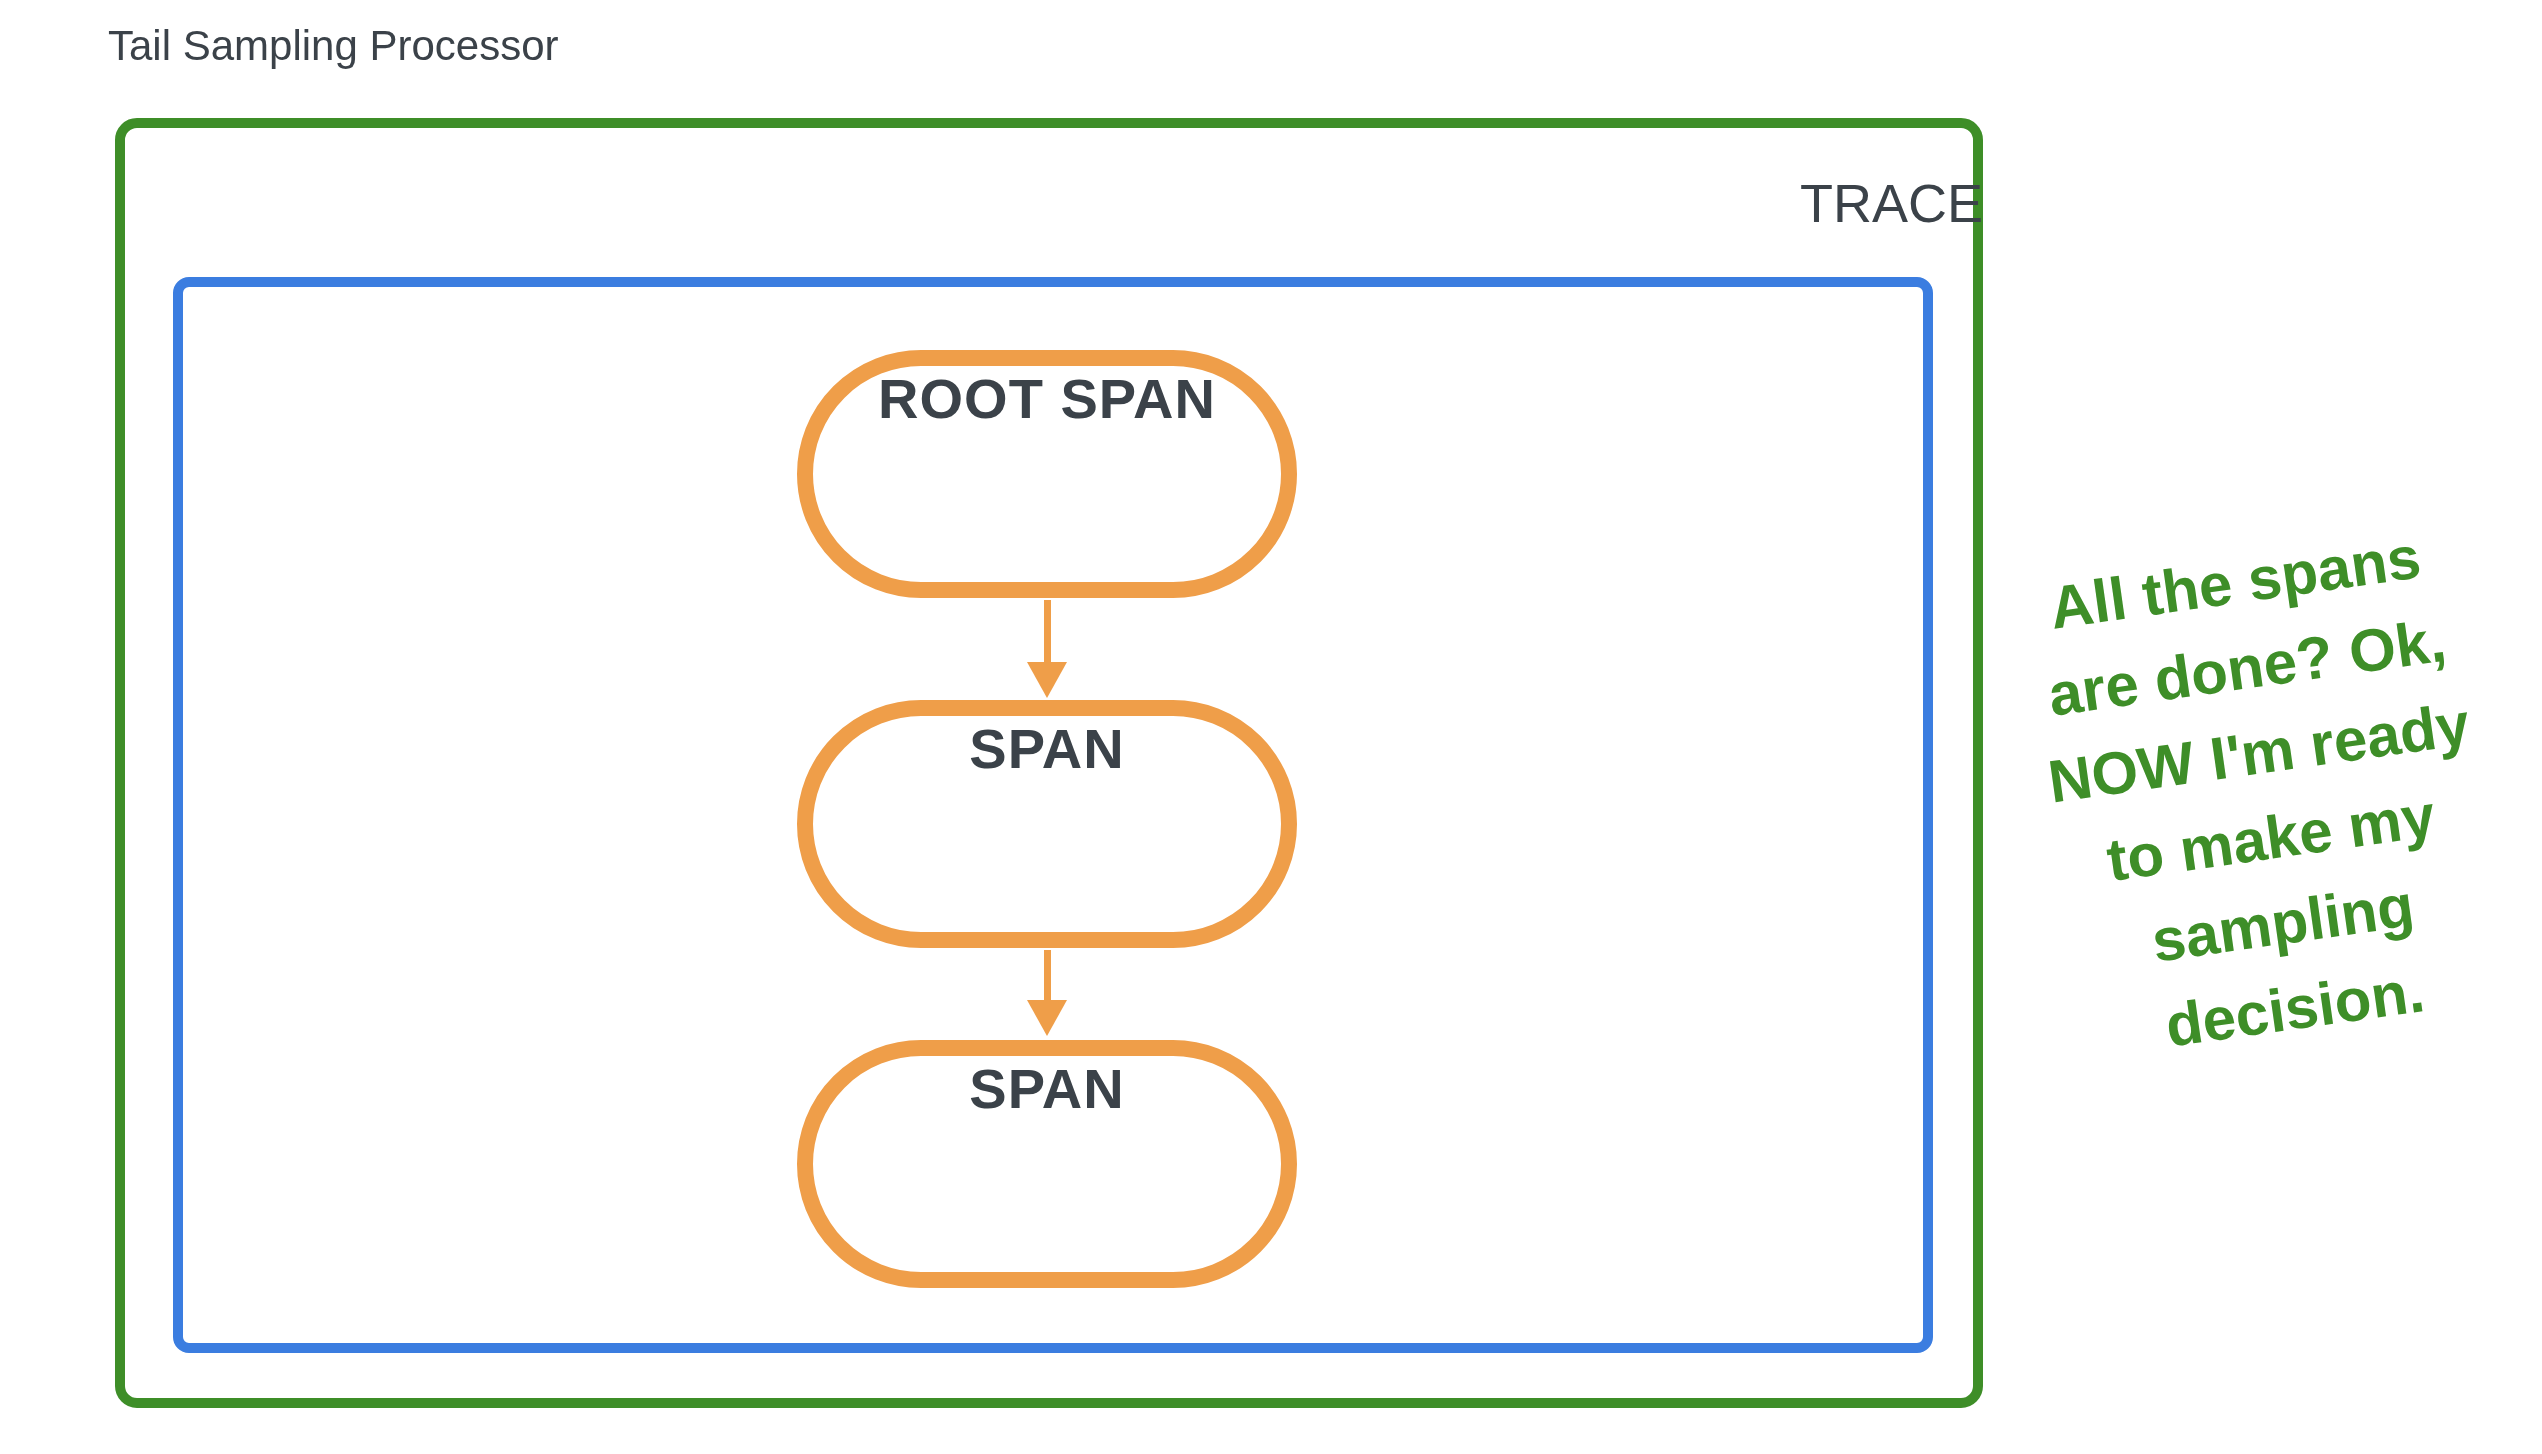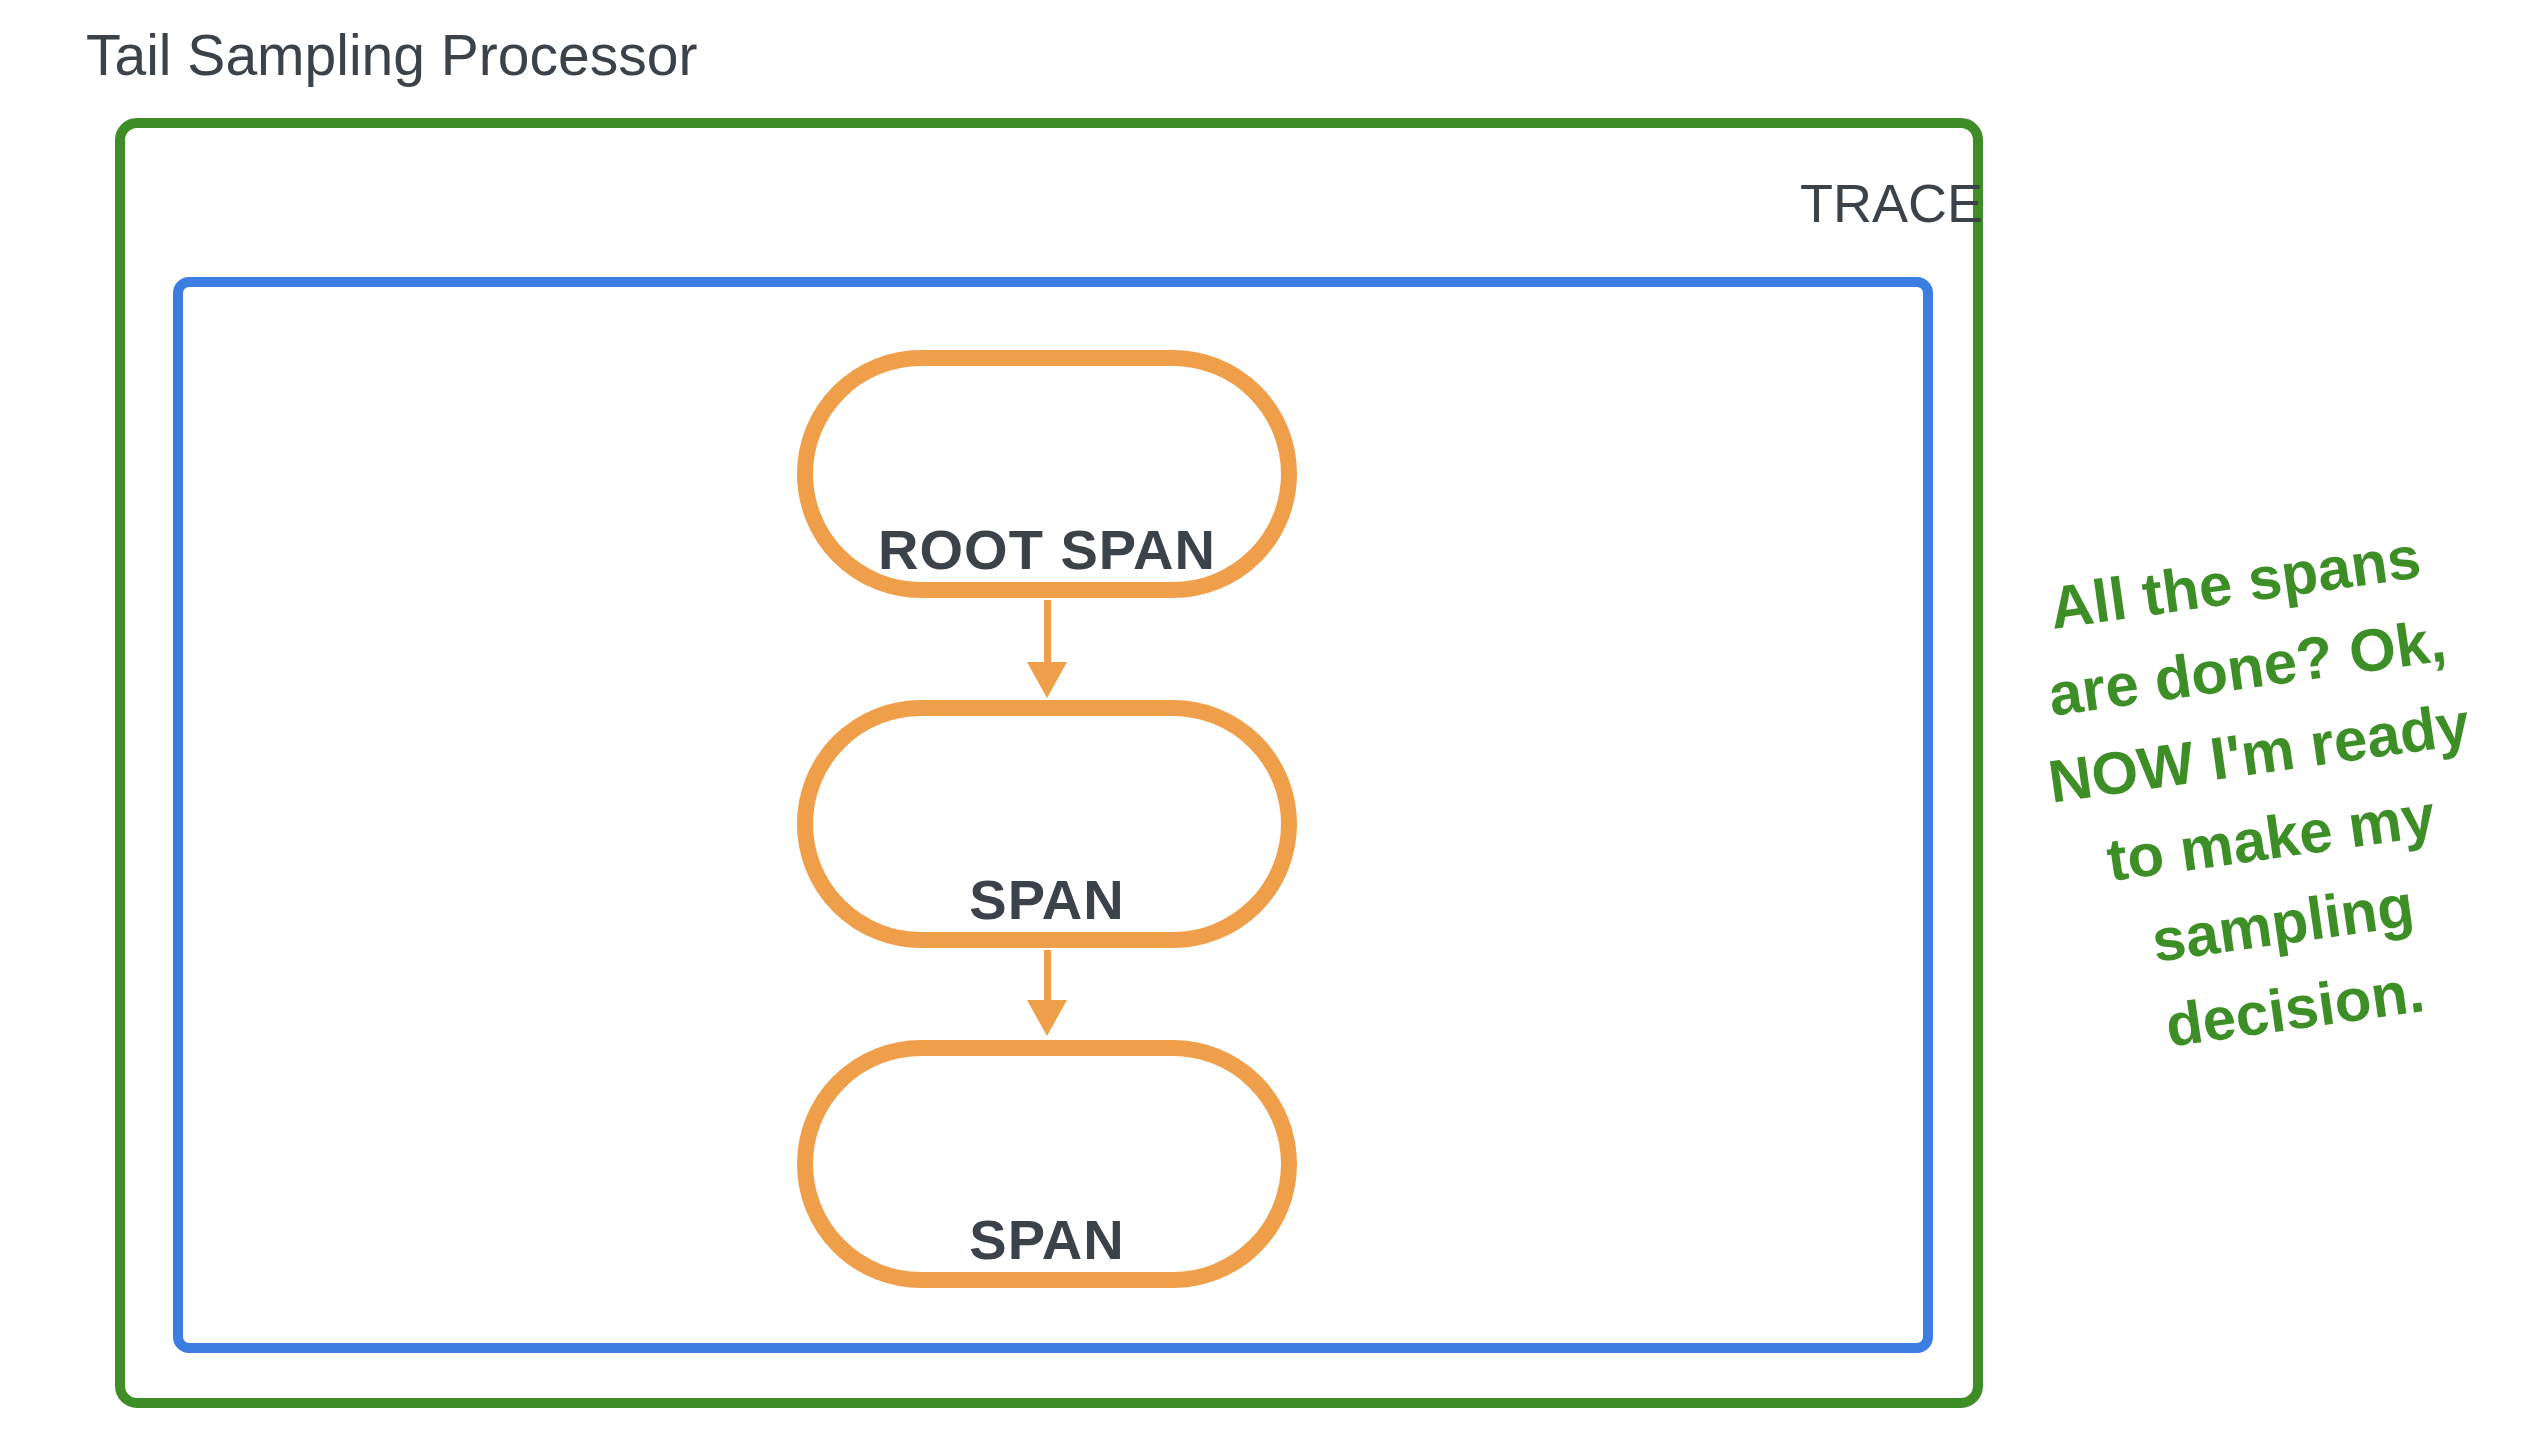--- a/index.html
+++ b/index.html
@@ -6,22 +6,22 @@
   html, body {
     width: 2542px;
     height: 1454px;
     background: #ffffff;
     font-family: "Liberation Sans", sans-serif;
   }
   body { position: relative; overflow: hidden; }
   .abs { position: absolute; }
 
   .diagram-title {
-    left: 86px; top: 22px;
-    font-size: 57px;
+    left: 108px; top: 22px;
+    font-size: 42px;
     color: var(--text, #3b4249);
   }
 
   .outer-box {
     left: 115px; top: 118px;
     width: 1868px; height: 1290px;
     border: 10px solid var(--green, #3e8e28);
     border-radius: 22px;
     background: transparent;
   }
@@ -42,21 +42,21 @@
     background: transparent;
   }
 
   .pill {
     left: 797px;
     width: 500px; height: 248px;
     border: 16px solid var(--orange, #ef9e49);
     border-radius: 130px;
     background: #ffffff;
     display: flex;
-    align-items: flex-end;
+    align-items: flex-start;
     justify-content: center;
     font-size: 56px;
     font-weight: bold;
     color: var(--text, #3b4249);
     letter-spacing: 1px;
   }
   .pill-1 { top: 350px; }
   .pill-2 { top: 700px; }
   .pill-3 { top: 1040px; }
 

